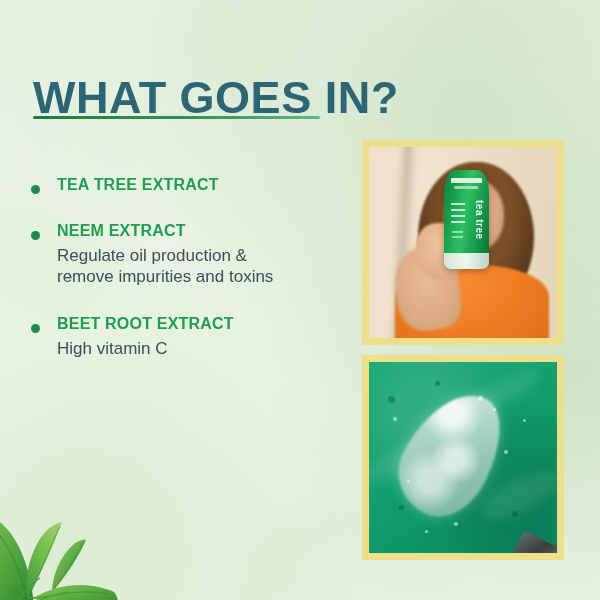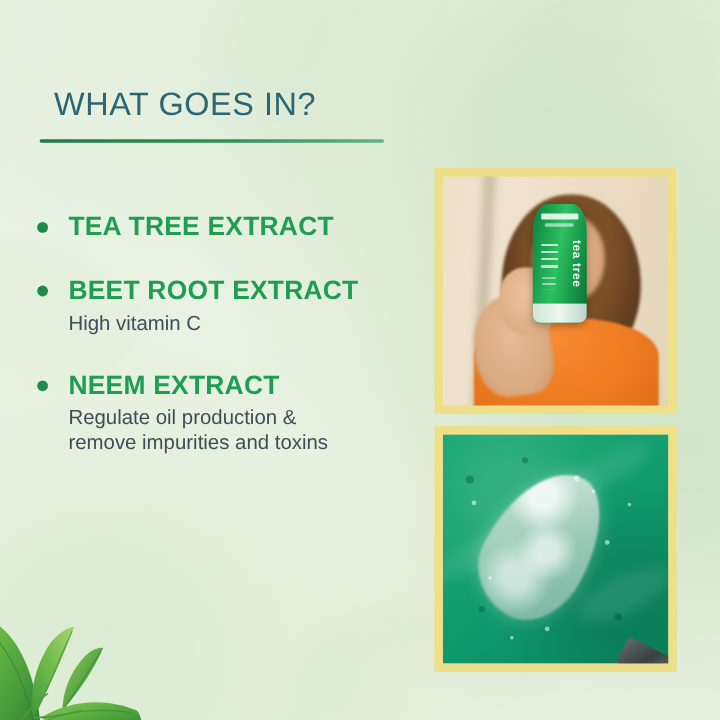--- a/index.html
+++ b/index.html
@@ -30,23 +30,23 @@
     pointer-events:none;
   }
   .bg-leaf.a{width:190px;height:120px;left:430px;top:-30px;transform:rotate(25deg);}
   .bg-leaf.b{width:230px;height:150px;left:470px;top:190px;transform:rotate(-18deg);}
   .bg-leaf.c{width:160px;height:110px;left:180px;top:-40px;transform:rotate(-40deg);opacity:.22;}
   .bg-leaf.d{width:210px;height:130px;left:250px;top:500px;transform:rotate(12deg);opacity:.20;}
   .bg-leaf.e{width:150px;height:100px;left:-40px;top:210px;transform:rotate(35deg);opacity:.18;}
 
   
   .heading{
-    position:absolute;left:45px;top:72px;
-    font-size:27px;
-    font-weight:normal;
+    position:absolute;left:33px;top:72px;
+    font-size:45px;
+    font-weight:bold;
     letter-spacing:.5px;
     color:#2c6573;
     white-space:nowrap;
   }
   .heading-rule{
     position:absolute;left:33px;top:116px;
     width:287px;height:3px;
     background:linear-gradient(90deg,#1f7a45 0%, #2f9159 55%, #62b487 100%);
     border-radius:2px;
   }
@@ -57,21 +57,21 @@
   }
   .item{position:relative;margin-bottom:28px;}
   .item:last-child{margin-bottom:0;}
   .bullet{
     position:absolute;left:3px;top:9px;
     width:9px;height:9px;border-radius:50%;
     background:#1e8a4d;
   }
   .ing-title{
     margin:0 0 4px 29px;
-    font-size:22px;
+    font-size:16px;
     font-weight:bold;
     color:#1f9e52;
     letter-spacing:.2px;
     line-height:1.15;
   }
   .ing-desc{
     margin:0 0 0 29px;
     font-size:17px;
     color:#39505a;
     line-height:1.25;
@@ -246,29 +246,29 @@
 
   <div class="list">
 
     <div class="item">
       <span class="bullet"></span>
       <p class="ing-title">TEA TREE EXTRACT</p>
     </div>
 
     <div class="item">
       <span class="bullet"></span>
-      <p class="ing-title">BEET ROOT EXTRACT</p>
-      <p class="ing-desc">High vitamin C</p>
-    </div>
-
-    <div class="item">
-      <span class="bullet"></span>
       <p class="ing-title">NEEM EXTRACT</p>
       <p class="ing-desc">Regulate oil production &amp;
 remove impurities and toxins</p>
+    </div>
+
+    <div class="item">
+      <span class="bullet"></span>
+      <p class="ing-title">BEET ROOT EXTRACT</p>
+      <p class="ing-desc">High vitamin C</p>
     </div>
 
   </div>
 
   <div class="photo photo-1">
     <div class="inner">
       <div class="scene-1">
         <div class="wall-edge"></div>
         <div class="hair"></div>
         <div class="face"></div>

